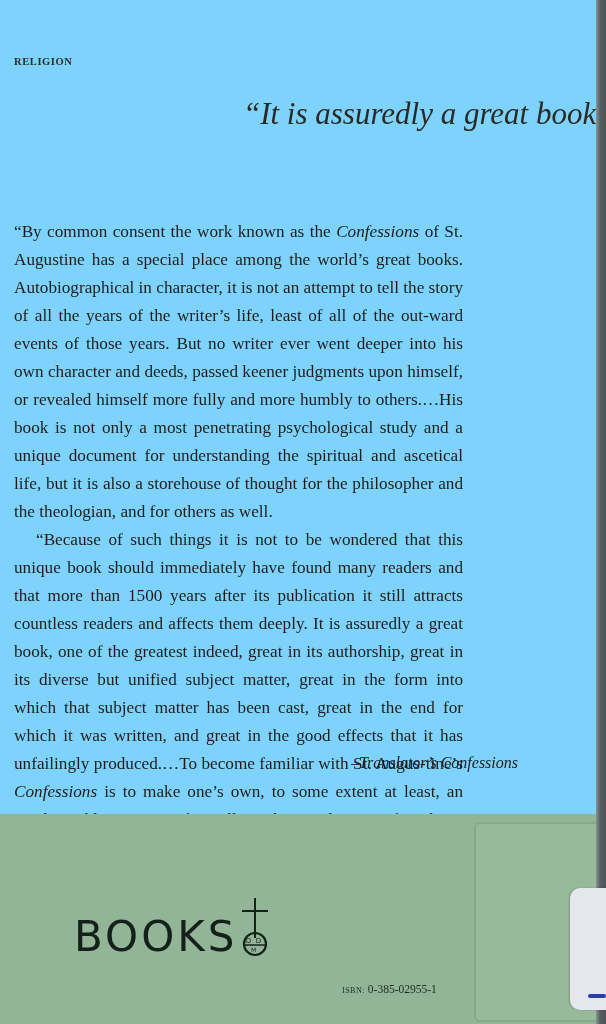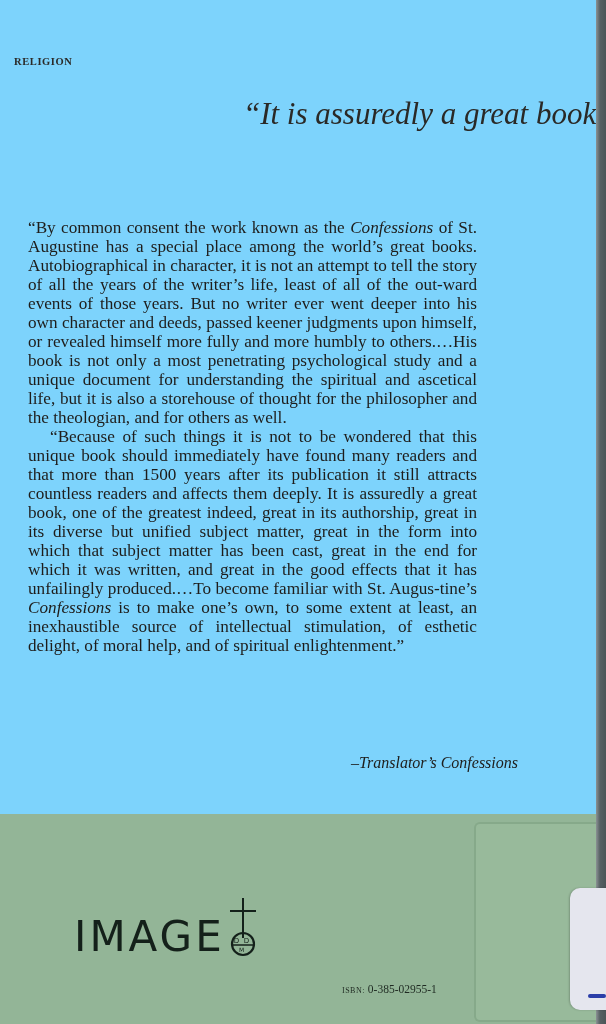--- a/index.html
+++ b/index.html
@@ -20,22 +20,22 @@
       position: absolute; left: 14px; top: 56px;
       font-size: 10.5px; letter-spacing: 0.6px; color: #2b2a28; font-weight: bold;
     }
     .headline {
       position: absolute; left: 8px; width: 596px; top: 90px;
       text-align: right; font-style: italic; color: #2a2926;
       font-size: 31px; line-height: 48px;
     }
     .headline div { padding-left: 10px; }
     .body-text {
-      position: absolute; left: 28px; top: 218px; width: 449px;
-      font-size: 17.2px; line-height: 19px; color: #1e1d1b;
+      position: absolute; left: 14px; top: 218px; width: 449px;
+      font-size: 17.2px; line-height: 28px; color: #1e1d1b;
       text-align: justify;
     }
     .body-text p { margin: 0; }
     .body-text p + p { text-indent: 22px; }
     .body-text i { font-style: italic; }
     .attribution {
       position: absolute; left: 0; width: 518px; top: 754px;
       text-align: right; font-style: italic; font-size: 16px; color: #1e1d1b;
     }
     .green-band {
@@ -83,21 +83,21 @@
     <p><span>“By common consent the work known as the </span><i>Confessions</i><span> of St. Augustine has a special place among the world’s great books. Autobiographical in character, it is not an attempt to tell the story of all the years of the writer’s life, least of all of the out-ward events of those years. But no writer ever went deeper into his own character and deeds, passed keener judgments upon himself, or revealed himself more fully and more humbly to others.…His book is not only a most penetrating psychological study and a unique document for understanding the spiritual and ascetical life, but it is also a storehouse of thought for the philosopher and the theologian, and for others as well.</span></p>
     <p><span>“Because of such things it is not to be wondered that this unique book should immediately have found many readers and that more than 1500 years after its publication it still attracts countless readers and affects them deeply. It is assuredly a great book, one of the greatest indeed, great in its authorship, great in its diverse but unified subject matter, great in the form into which that subject matter has been cast, great in the end for which it was written, and great in the good effects that it has unfailingly produced.…To become familiar with St. Augus-tine’s </span><i>Confessions</i><span> is to make one’s own, to some extent at least, an inexhaustible source of intellectual stimulation, of esthetic delight, of moral help, and of spiritual enlightenment.”</span></p>
   </div>
 
   <div class="attribution">–Translator’s Confessions</div>
 
   <div class="green-band"></div>
   <div class="sticker"></div>
 
   <div class="logo">
-    <span>IMAGE</span>
+    <span>BOOKS</span>
     <span class="logo-mark">
       <svg width="36" height="62" viewBox="0 0 36 62">
         <line x1="18" y1="2" x2="18" y2="42" stroke="#14201a" stroke-width="2"></line>
         <line x1="5" y1="15" x2="31" y2="15" stroke="#14201a" stroke-width="2"></line>
         <circle cx="18" cy="48" r="11" fill="none" stroke="#14201a" stroke-width="2.2"></circle>
         <line x1="7" y1="49" x2="29" y2="49" stroke="#14201a" stroke-width="1.5"></line>
         <text x="13" y="47" font-size="7" text-anchor="middle" fill="#14201a" font-family="DejaVu Sans, sans-serif">D</text>
         <text x="23" y="47" font-size="7" text-anchor="middle" fill="#14201a" font-family="DejaVu Sans, sans-serif">D</text>
         <text x="18" y="56" font-size="6" text-anchor="middle" fill="#14201a" font-family="DejaVu Sans, sans-serif">M</text>
       </svg>

